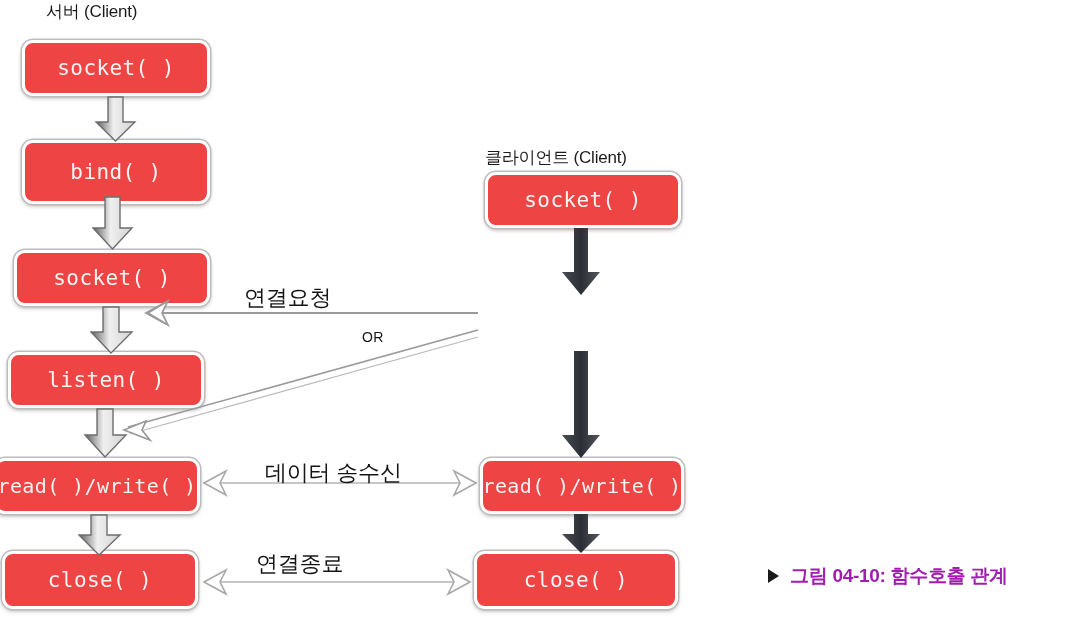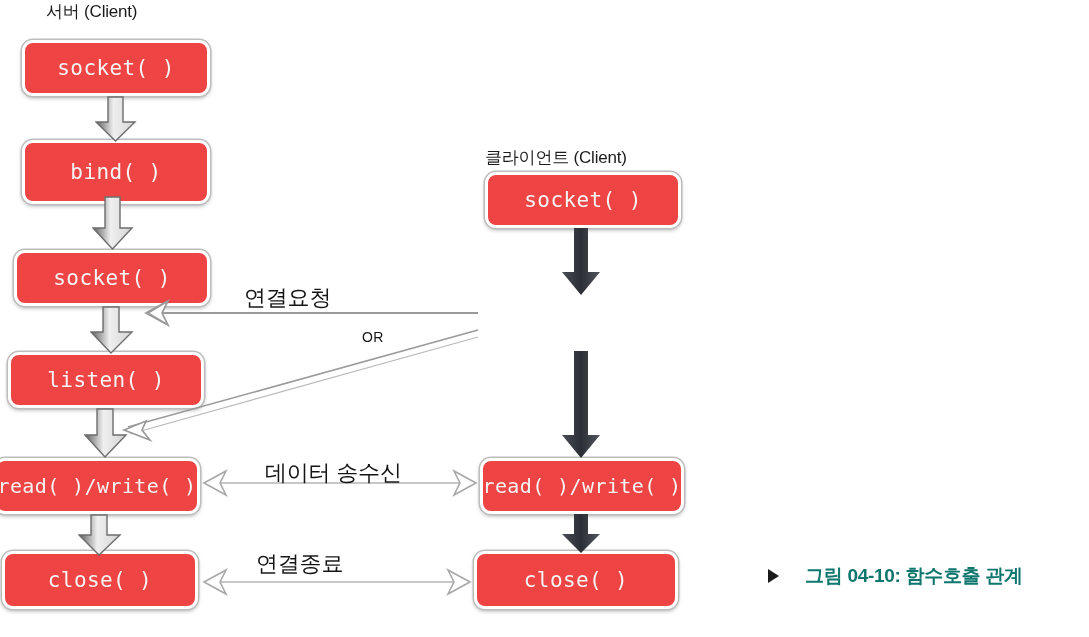--- a/index.html
+++ b/index.html
@@ -81,26 +81,26 @@
     letter-spacing: 0.3px;
   }
 
   
   #figure-caption {
     position: absolute;
     left: 768px;
     top: 563px;
     font-size: 19px;
     font-weight: 700;
-    color: #0f766e;
+    color: #a21caf;
     white-space: nowrap;
     letter-spacing: -0.3px;
     display: flex;
     align-items: center;
-    gap: 26px;
+    gap: 11px;
   }
   #figure-caption .tri {
     display: inline-block;
     width: 0; height: 0;
     border-left: 11px solid #1a1a1a;
     border-top: 7px solid transparent;
     border-bottom: 7px solid transparent;
   }
 </style>
 </head>

